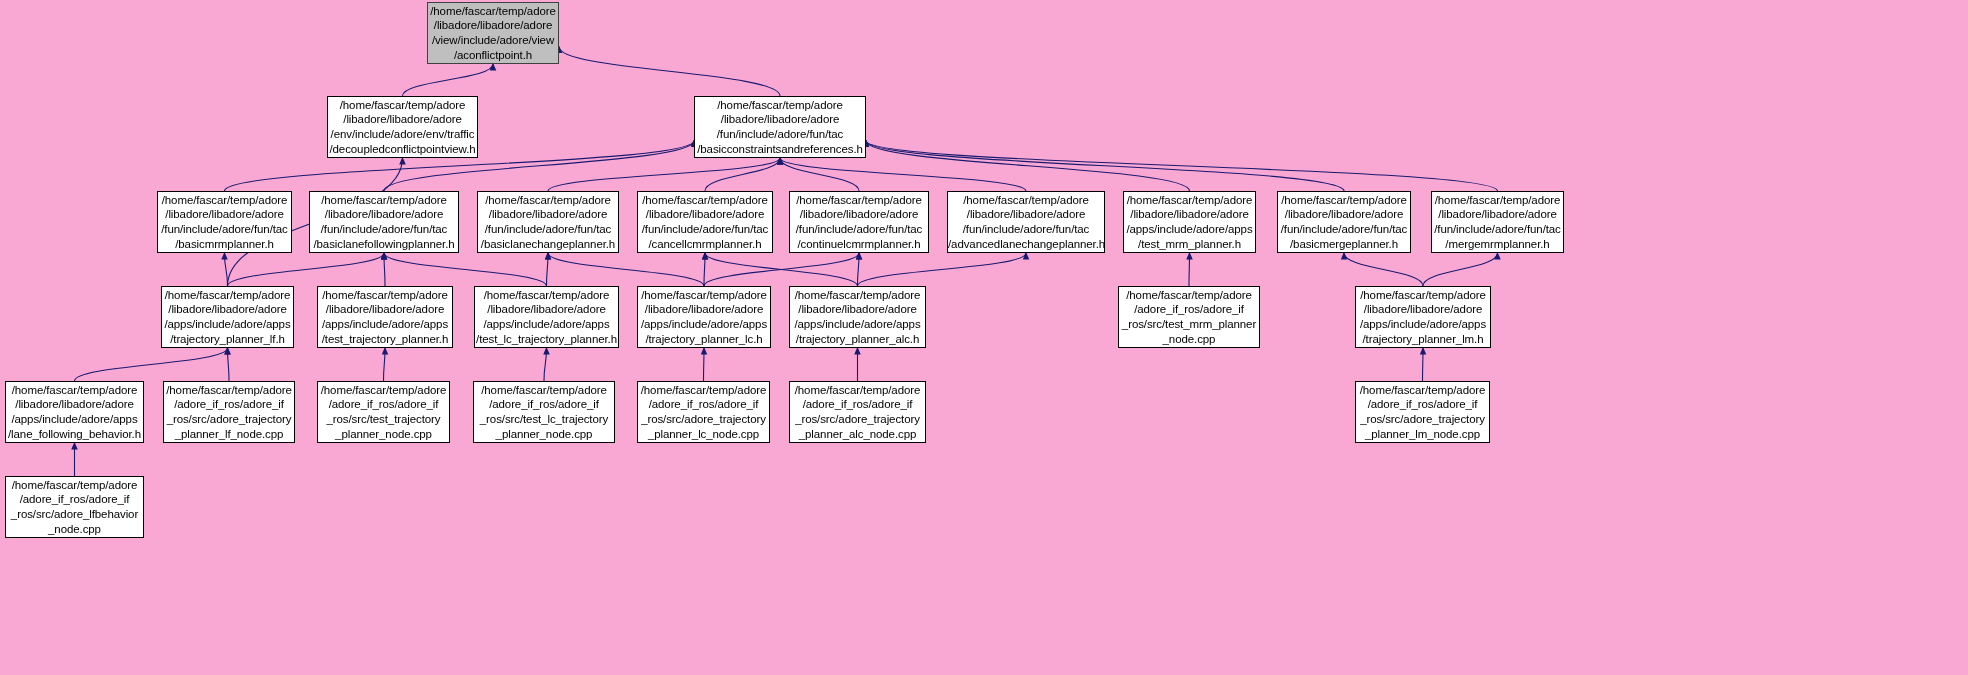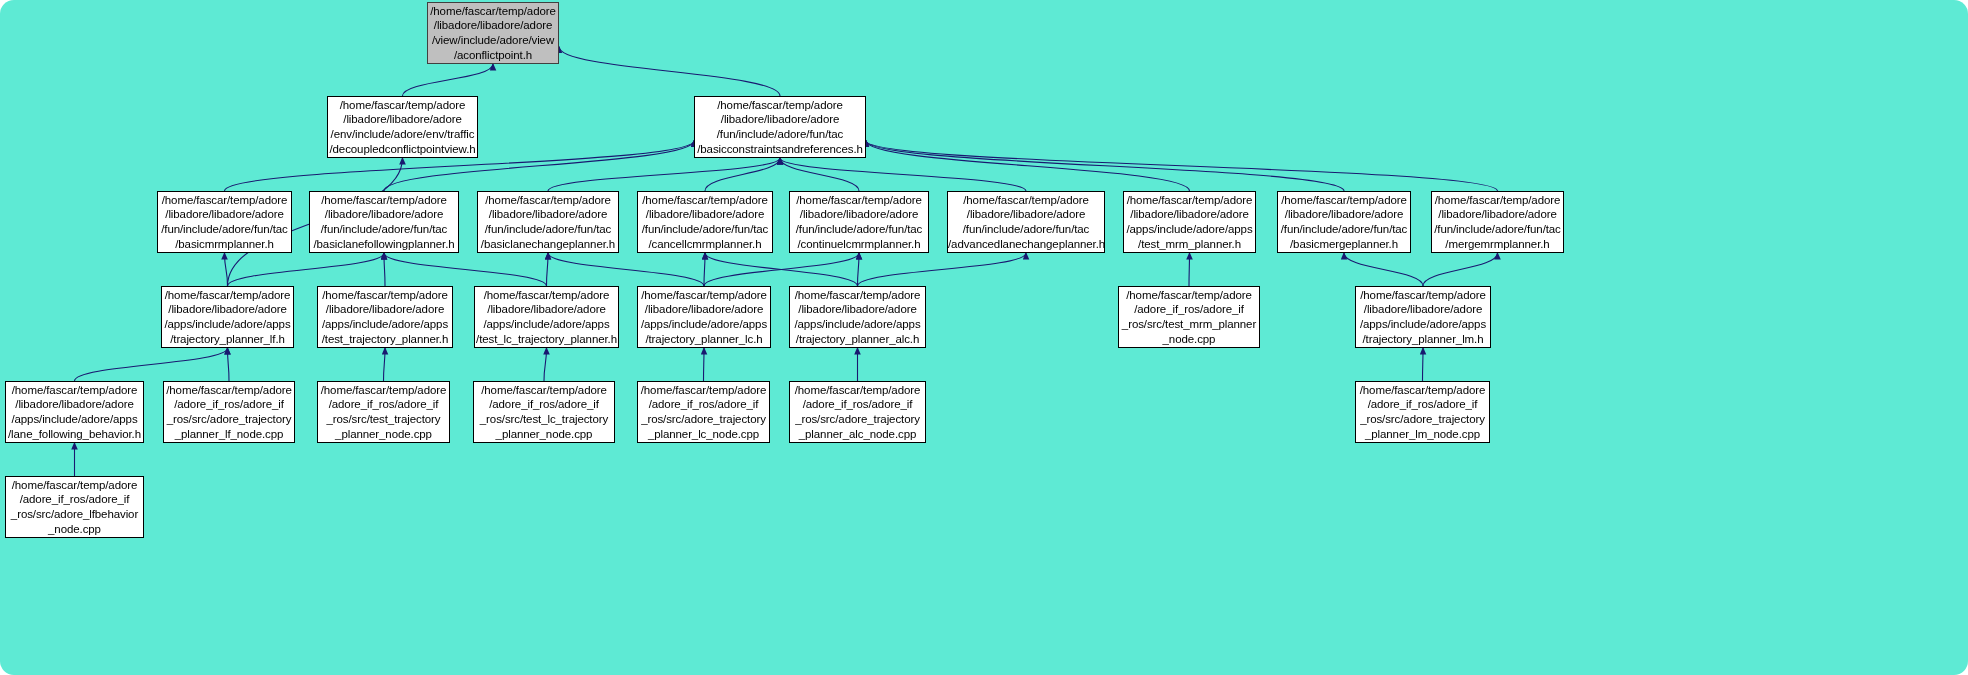--- a/index.html
+++ b/index.html
@@ -7,23 +7,22 @@
     padding: 0;
     background: #ffffff;
   }
   body {
     font-family: "Liberation Sans", sans-serif;
   }
   #graph {
     position: relative;
     width: 1968px;
     height: 675px;
-    background: #5eead4;
+    background: #f9a8d4;
     overflow: hidden;
-    border-radius: 14px;
   }
   #edges {
     position: absolute;
     left: 0;
     top: 0;
     width: 1968px;
     height: 675px;
     pointer-events: none;
   }
   .node {

